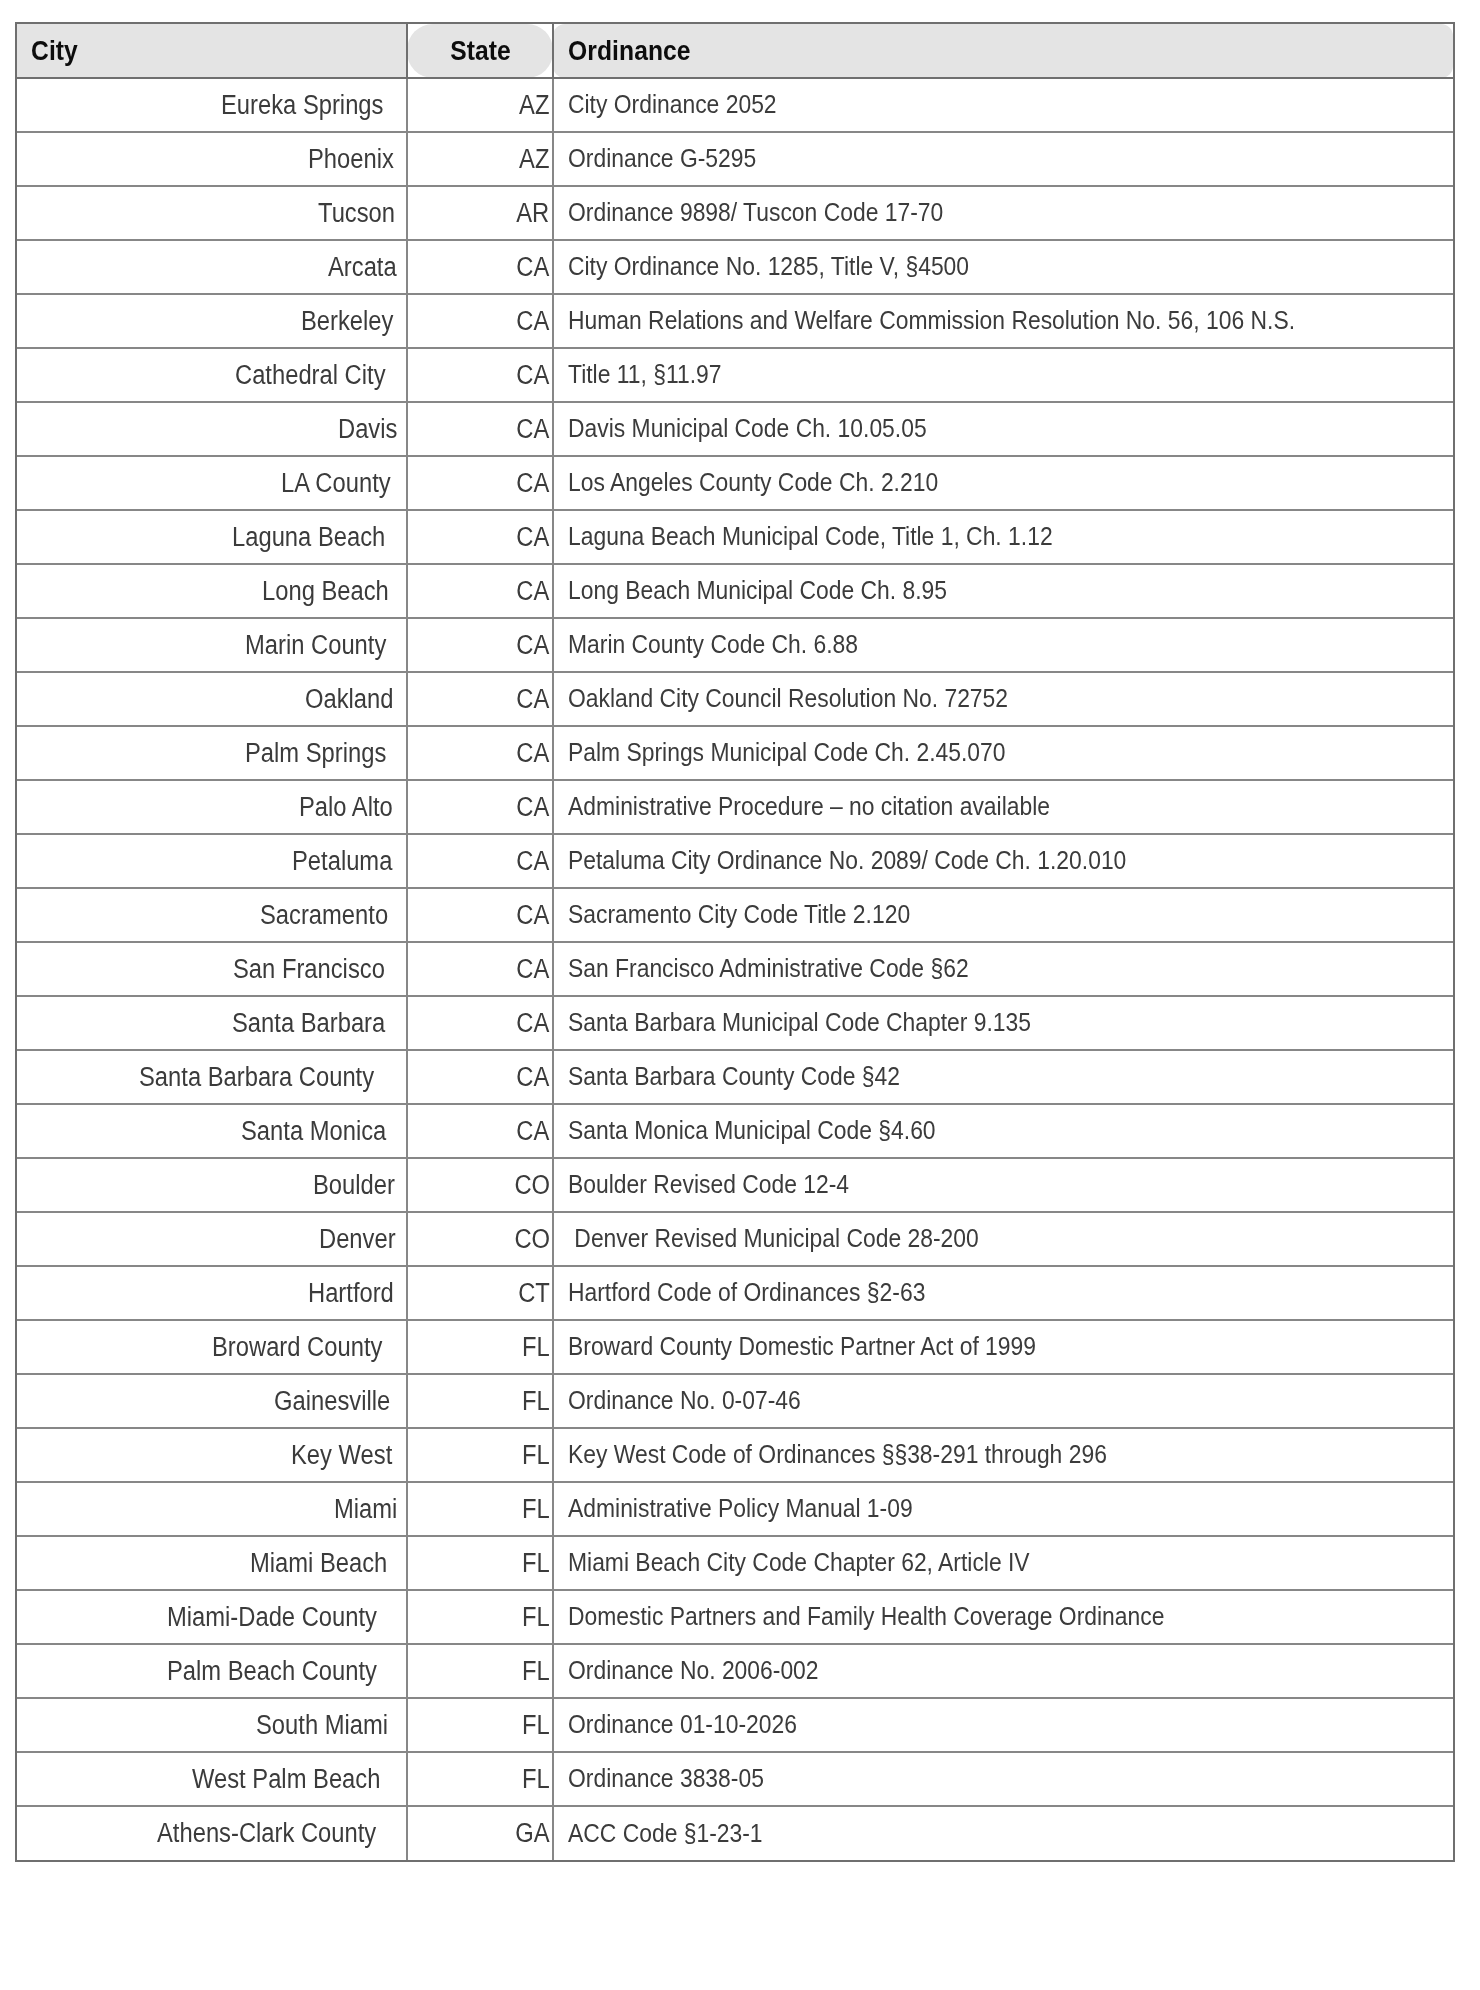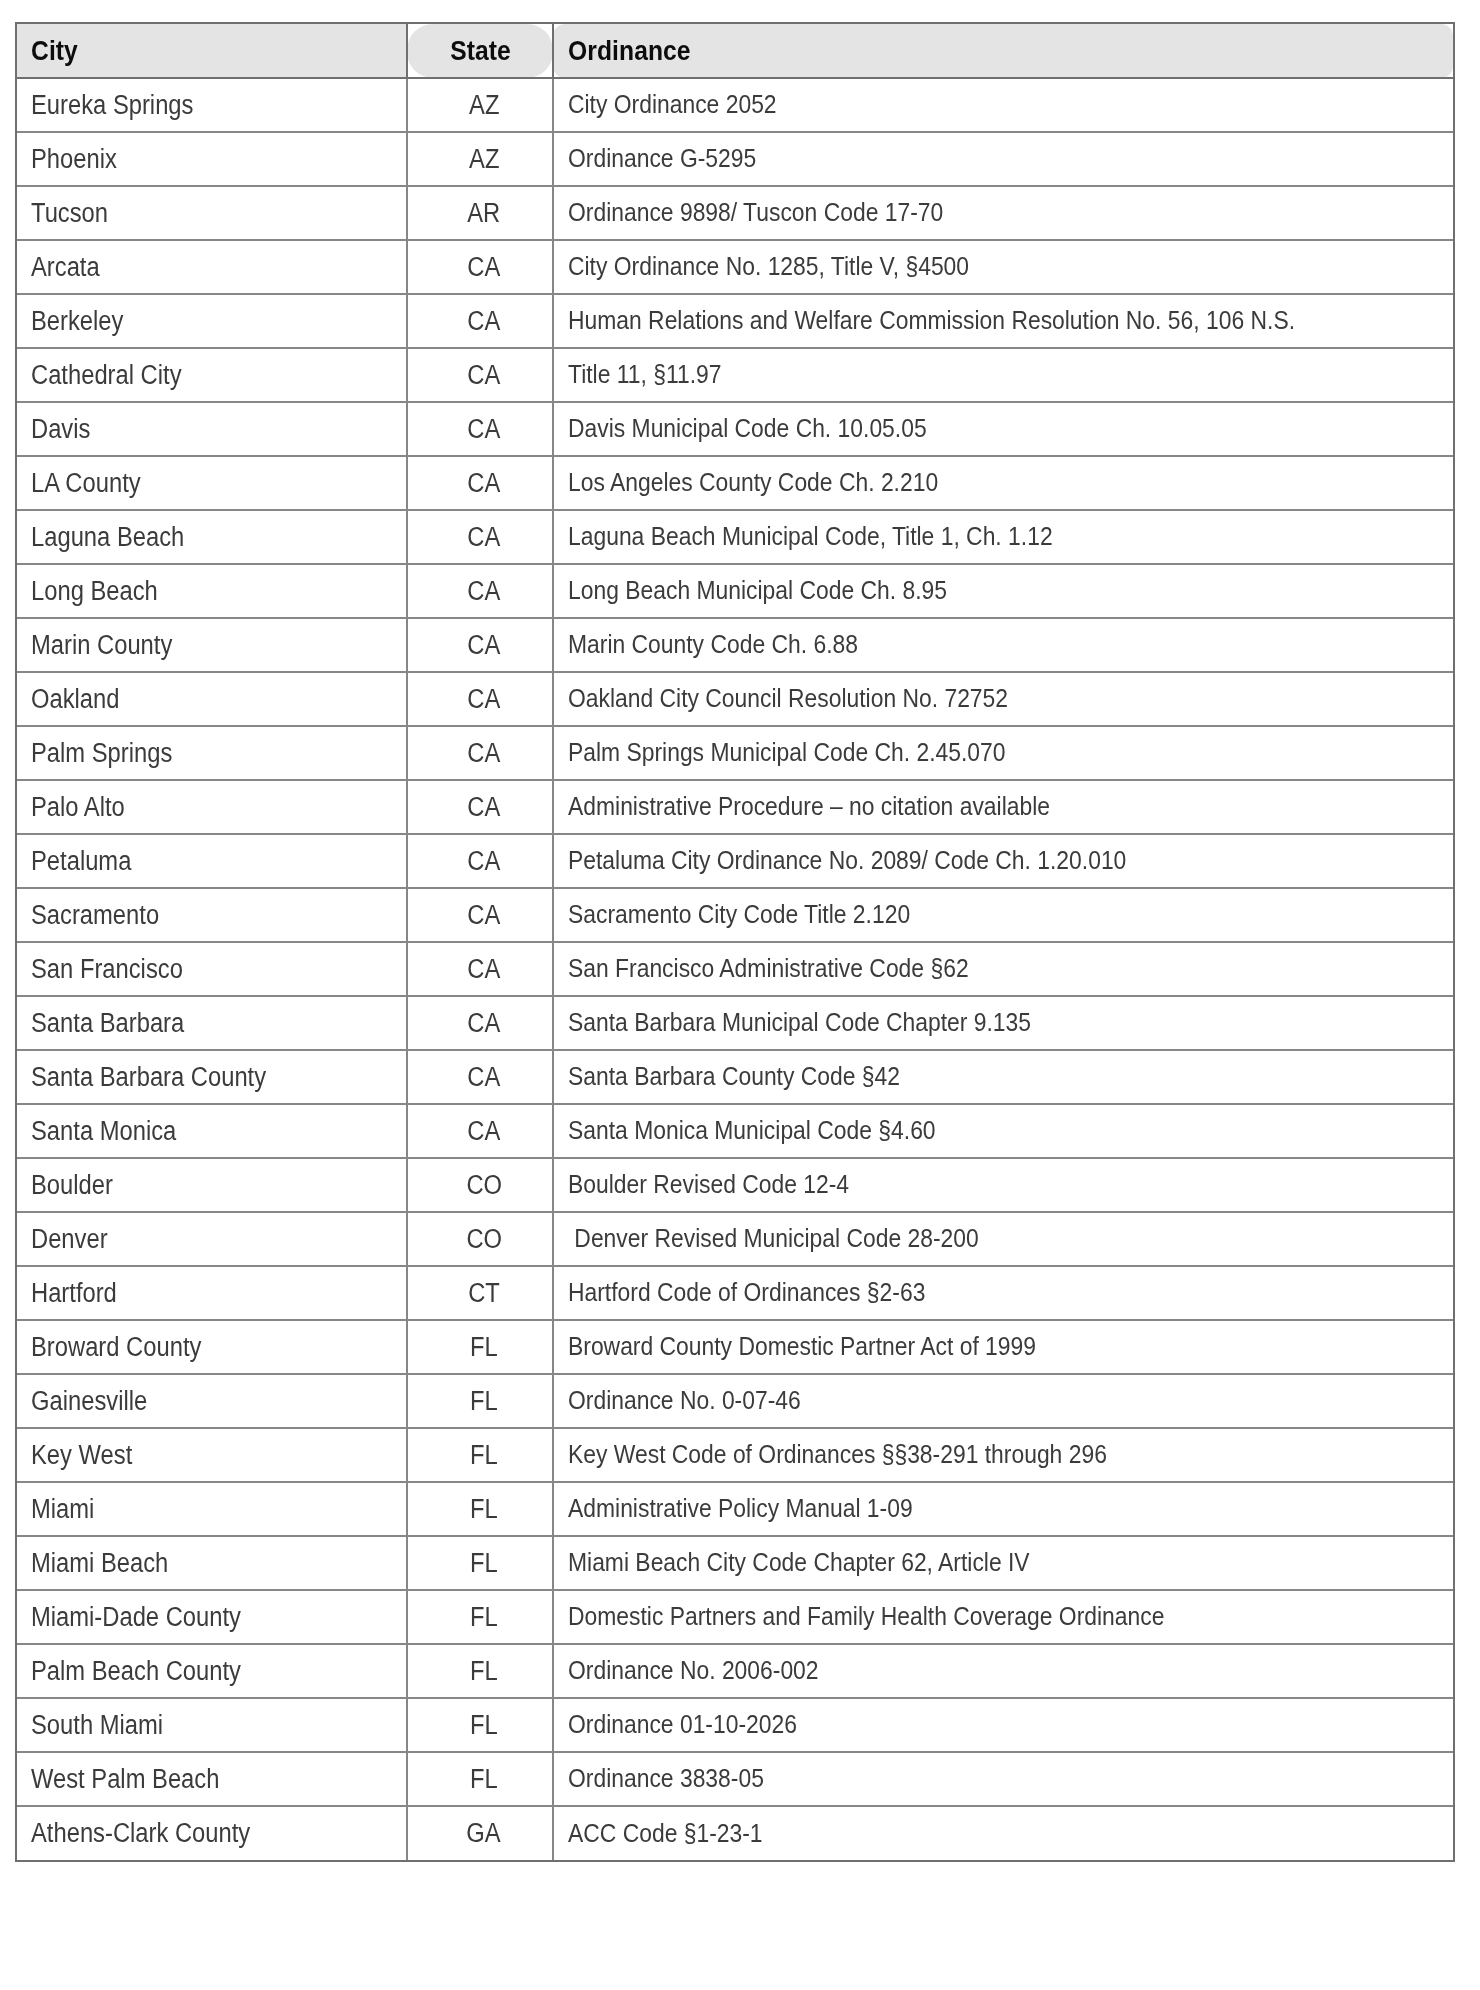--- a/index.html
+++ b/index.html
@@ -68,22 +68,22 @@
     height: 54px;
     padding: 0 0 0 14px;
     color: #3b3b3b;
     font-size: 27px;
     vertical-align: middle;
     white-space: nowrap;
     overflow: hidden;
     box-sizing: border-box;
     line-height: 1.05;
   }
-  tbody td.cell-city  { text-align: left; }
-  tbody td.cell-state { text-align: center; padding-left: 8px; font-size: 27px; }
+  tbody td.cell-city  { text-align: right; }
+  tbody td.cell-state { text-align: right; padding-left: 8px; font-size: 27px; }
   tbody td.cell-ord   { text-align: left; border-right: none; font-size: 26px; border-radius: 11px; }
   tbody tr:last-child td { border-bottom: none; margin-top: 29px; }
 
   
   .sq {
     display: inline-block;
     transform: scaleX(0.88);
     transform-origin: left center;
     white-space: pre;
   }

